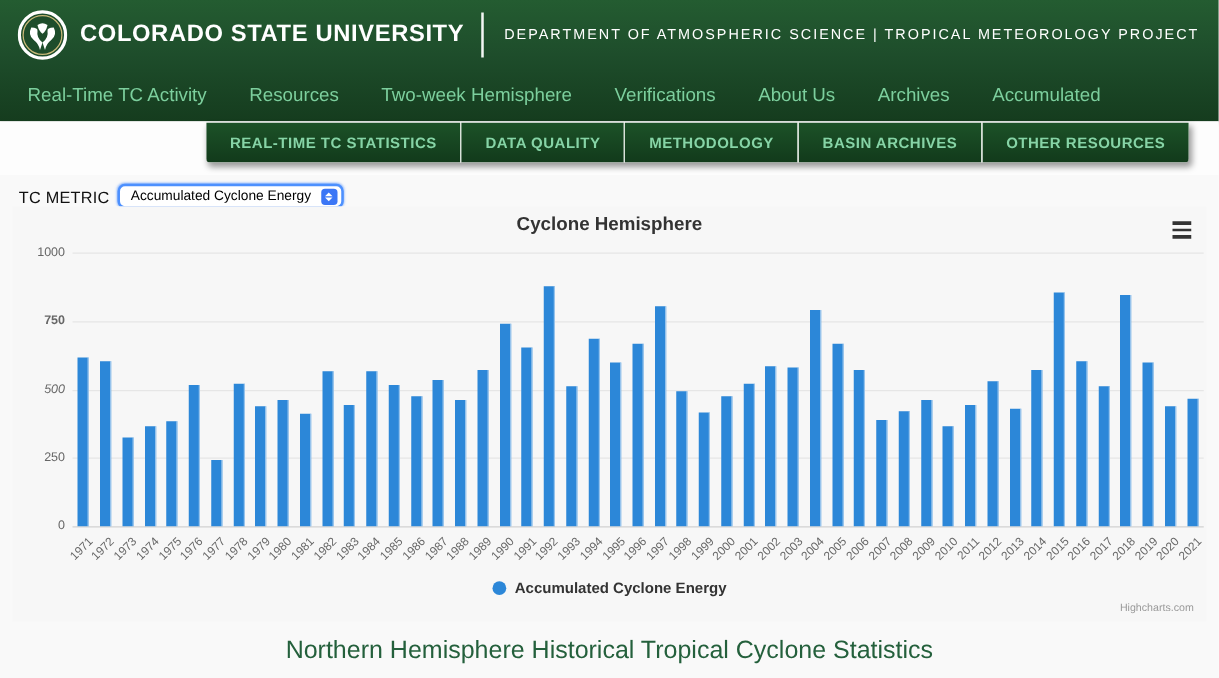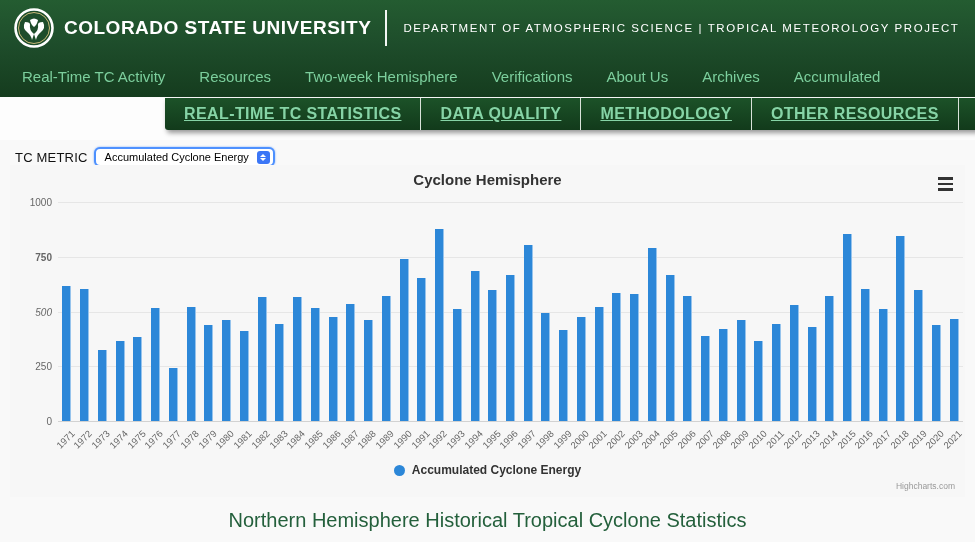--- a/index.html
+++ b/index.html
@@ -34,24 +34,23 @@
     position:absolute; left:0; top:97px; width:975px; height:43px;
     background:#fdfdfd;
   }
   .tab-block {
     position:absolute; left:165px; top:1px; height:32px; display:flex;
     box-shadow:2px 3px 5px rgba(0,0,0,.4);
     border-radius:0 0 3px 3px; overflow:hidden;
   }
   .tab {
     background:linear-gradient(180deg,#1c5228 0%,#123a1b 100%);
-    color:#86d4a6; font-size:16px; font-weight:bold; letter-spacing:.4px;
+    color:#86d4a6; font-size:12px; font-weight:bold; letter-spacing:.4px;
     display:flex; align-items:center; padding:0 19px; white-space:nowrap; cursor:pointer;
     border-left:1px solid #d9e2d9;
-    text-decoration:underline;
   }
   .tab:first-child { border-left:none; }
   
   .content { position:absolute; left:0; top:140px; width:975px; height:402px; background:#f9f9f9; }
   .metric-row { position:absolute; left:15px; top:7px; display:flex; align-items:center; }
   .metric-label { font-size:13px; font-weight:normal; color:#111; letter-spacing:.2px; }
   .metric-select {
     margin-left:6px; height:20px; min-width:158px;
     background:#ffffff; border:2px solid #4d90fe; border-radius:6px;
     box-shadow:0 0 2px rgba(77,144,254,.8);
@@ -114,22 +113,22 @@
       <div class="nav-link">Archives</div>
       <div class="nav-link">Accumulated</div>
     </div>
 </div>
 
 <div class="tab-strip">
   <div class="tab-block">
       <div class="tab">REAL-TIME TC STATISTICS</div>
       <div class="tab">DATA QUALITY</div>
       <div class="tab">METHODOLOGY</div>
+      <div class="tab">BASIN ARCHIVES</div>
       <div class="tab">OTHER RESOURCES</div>
-      <div class="tab">BASIN ARCHIVES</div>
     </div>
 </div>
 
 <div class="content">
 
   <div class="metric-row">
     <span class="metric-label">TC METRIC</span>
     <div class="metric-select">
       <span class="sel-text">Accumulated Cyclone Energy</span>
       <span class="stepper">

